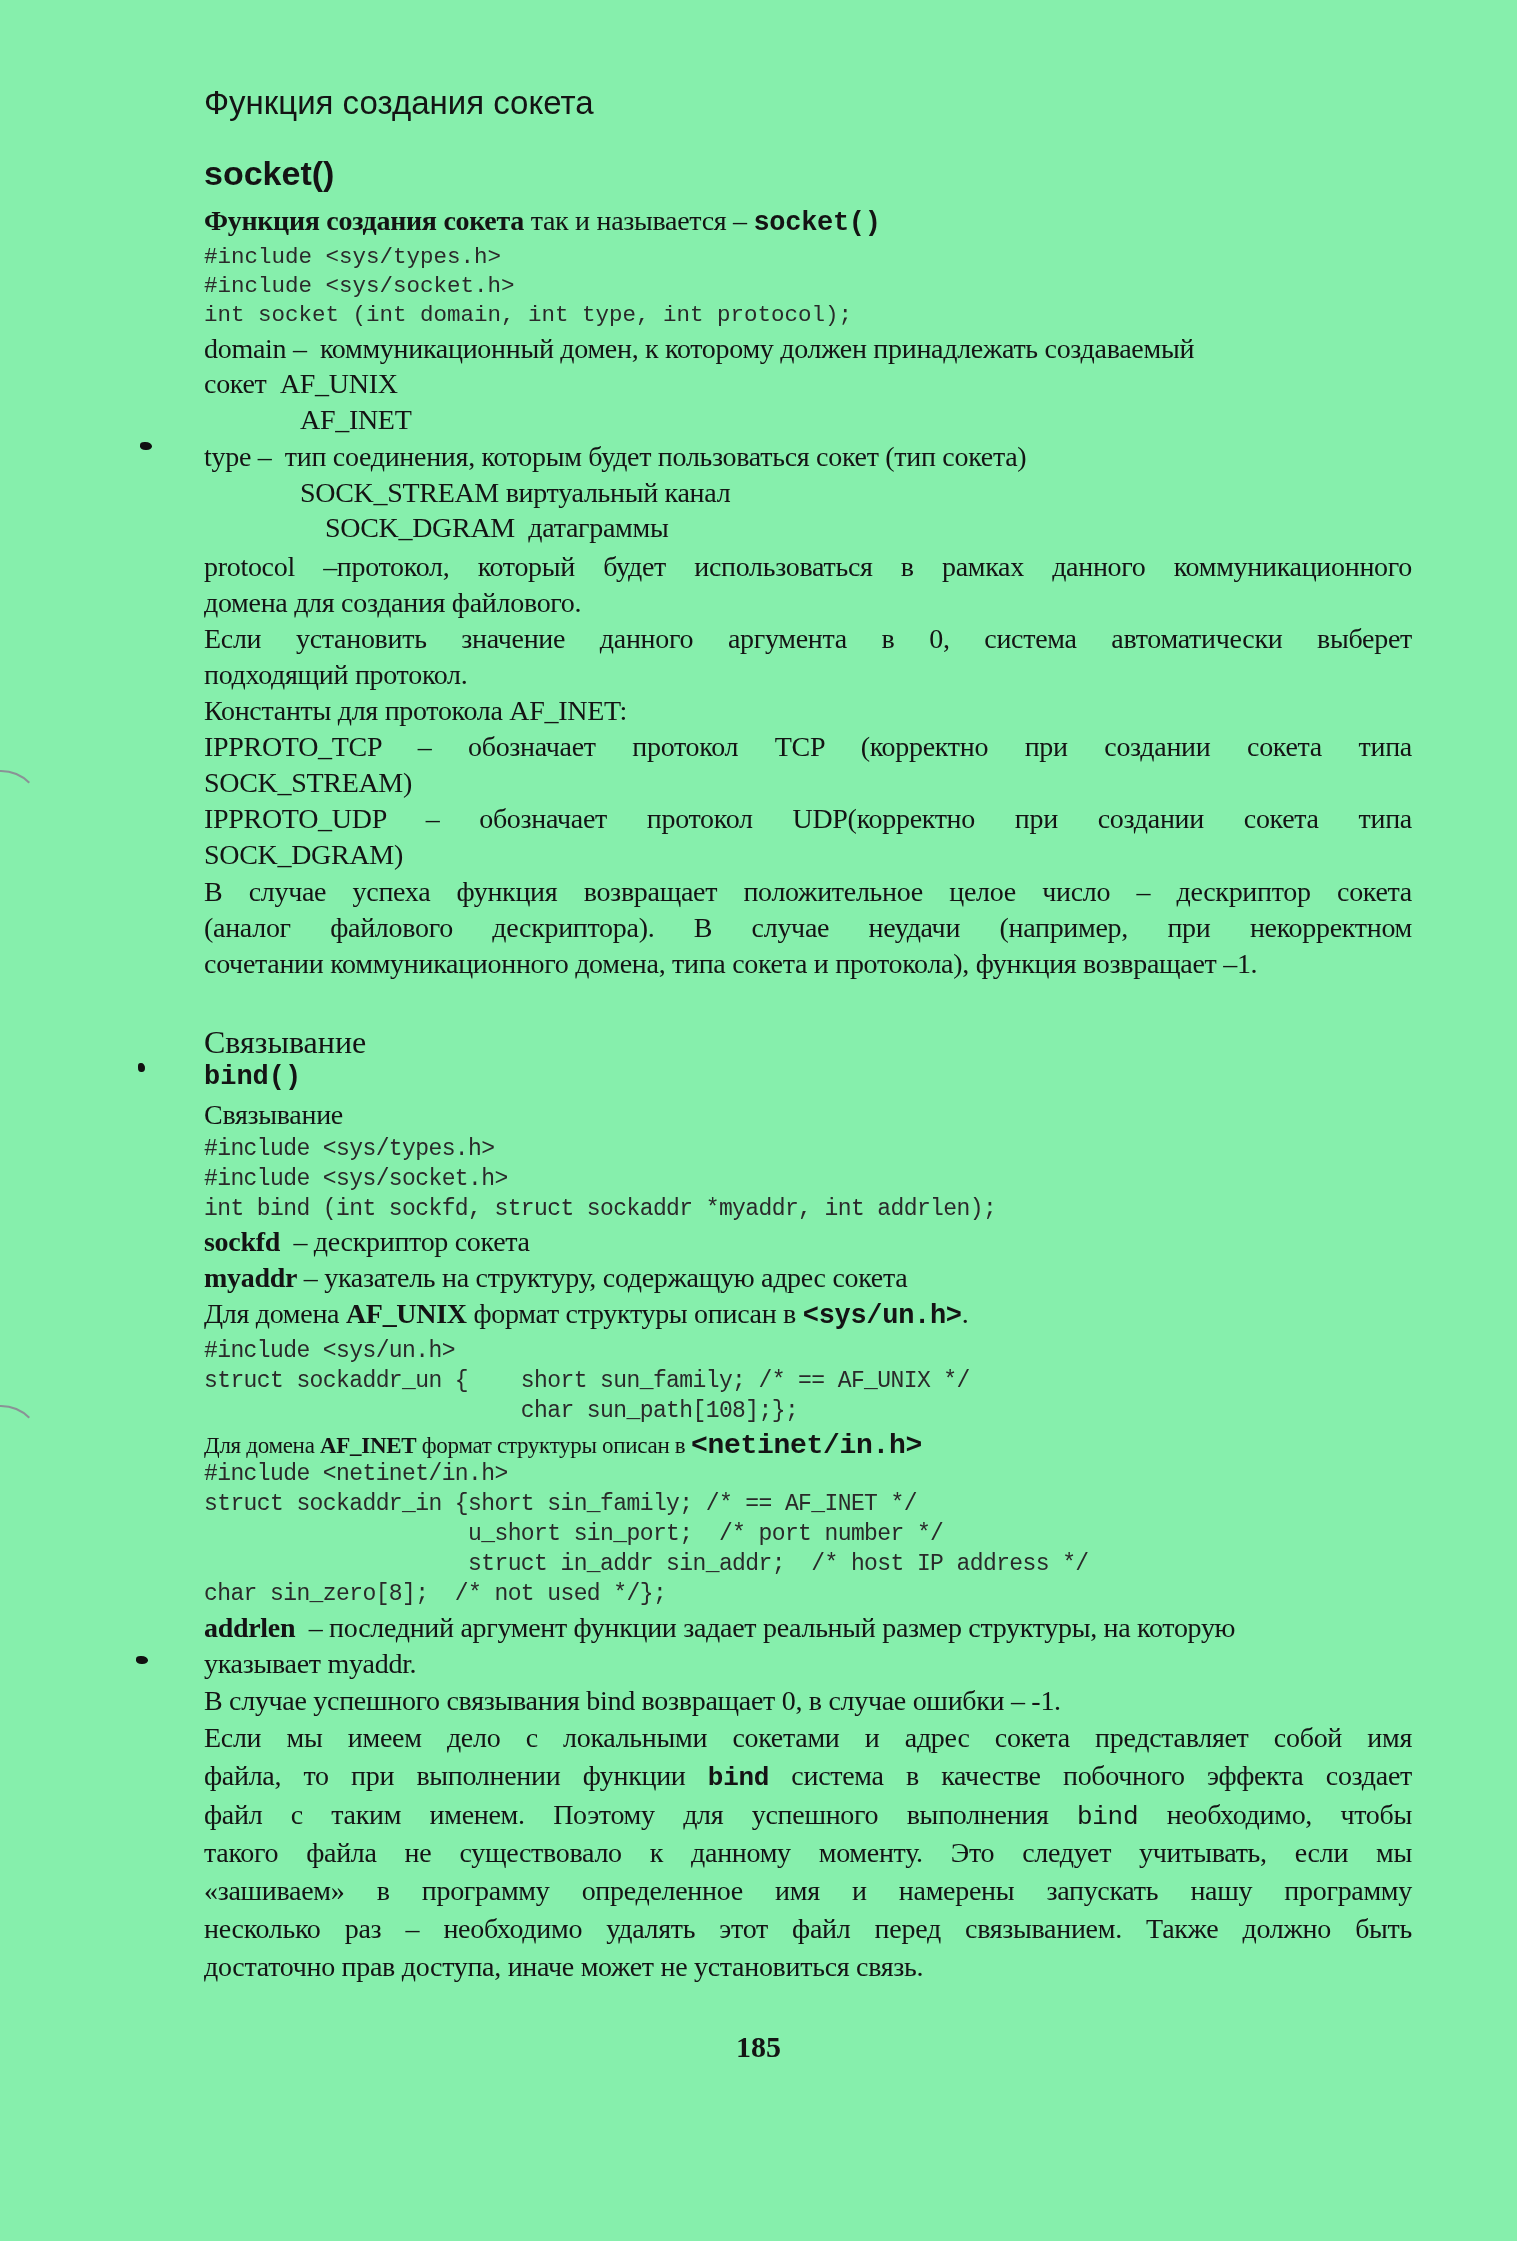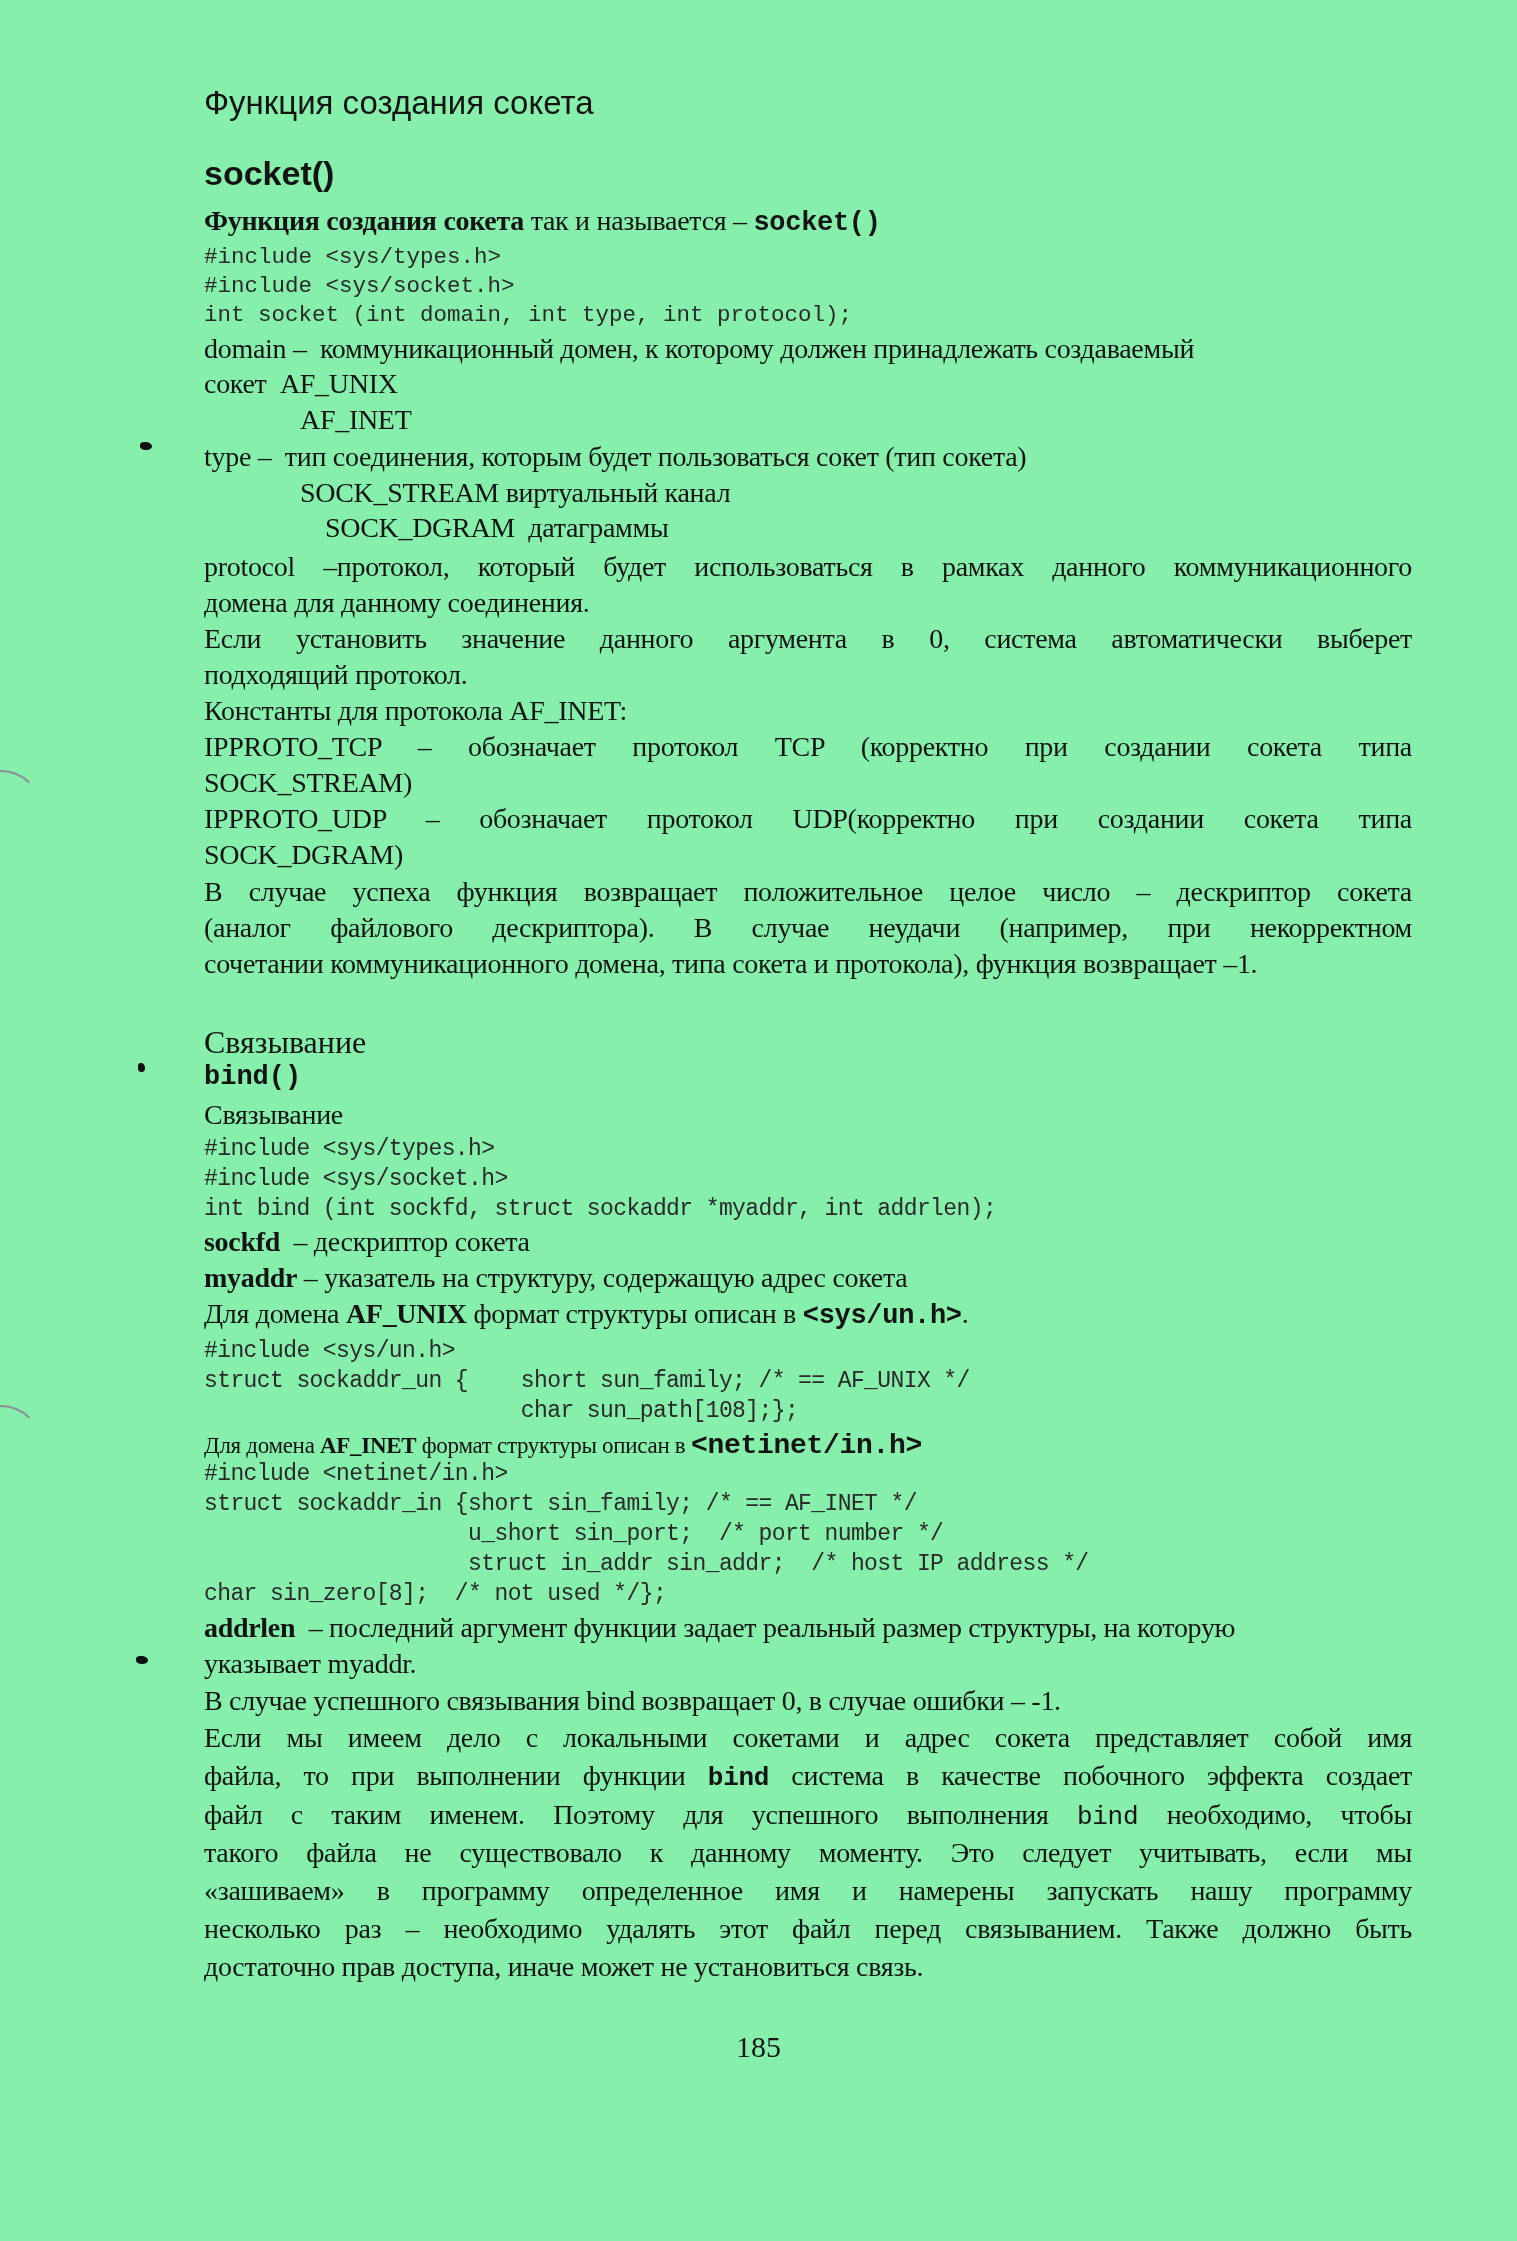--- a/index.html
+++ b/index.html
@@ -13,21 +13,21 @@
   .justify { position: absolute; left: 204px; width: 1208px; text-align: justify; text-align-last: justify; white-space: normal; }
   .b { font-weight: bold; }
   .cb { font-family: "Liberation Mono", monospace; font-weight: bold; }
 
   .h-section { font-family: "Liberation Sans", sans-serif; font-size: 33px; }
   .h-func { font-family: "Liberation Sans", sans-serif; font-size: 34px; font-weight: bold; }
   .h-serif { font-family: "Liberation Serif", serif; font-size: 32px; }
   .small { font-family: "Liberation Serif", serif; font-size: 23px; letter-spacing: -0.3px; }
 
   .pagenum { position: absolute; left: 0; width: 1517px; top: 2030px; text-align: center;
-             font-family: "Liberation Serif", serif; font-size: 30px; }
+             font-family: "Liberation Serif", serif; font-size: 30px; font-weight: bold; }
 
   .hole { position: absolute; width: 78px; height: 78px; border-radius: 50%;
           border: 2px solid transparent; border-top-color: #8a9296; border-left-color: #b5bcbf; }
   .mark { position: absolute; width: 12px; height: 8px; background: #111; border-radius: 40% 60% 50% 50%; }
 </style>
 </head>
 <body>
 
 <div class="page">
 
@@ -48,21 +48,21 @@
 
   <div class="ln serif" style="top:333px;">domain –  коммуникационный домен, к которому должен принадлежать создаваемый</div>
   <div class="ln serif" style="top:368px;"><span>сокет  </span><span>AF_UNIX</span></div>
   <div class="ln serif" style="top:404px; left:300px;">AF_INET</div>
 
   <div class="ln serif" style="top:441px;">type –  тип соединения, которым будет пользоваться сокет (тип сокета)</div>
   <div class="ln serif" style="top:477px; left:300px;"><span>SOCK_STREAM</span><span> виртуальный канал</span></div>
   <div class="ln serif" style="top:512px; left:325px;"><span>SOCK_DGRAM</span><span>  датаграммы</span></div>
 
   <div class="justify serif" style="top:551px;">protocol –протокол, который будет использоваться в рамках данного коммуникационного</div>
-  <div class="ln serif" style="top:587px;">домена для данному соединения.</div>
+  <div class="ln serif" style="top:587px;">домена для создания файлового.</div>
   <div class="justify serif" style="top:623px;">Если установить значение данного аргумента в 0, система автоматически выберет</div>
   <div class="ln serif" style="top:659px;">подходящий протокол.</div>
   <div class="ln serif" style="top:695px;">Константы для протокола AF_INET:</div>
   <div class="justify serif" style="top:731px;">IPPROTO_TCP – обозначает протокол TCP (корректно при создании сокета типа</div>
   <div class="ln serif" style="top:767px;">SOCK_STREAM)</div>
   <div class="justify serif" style="top:803px;">IPPROTO_UDP – обозначает протокол UDP(корректно при создании сокета типа</div>
   <div class="ln serif" style="top:839px;">SOCK_DGRAM)</div>
   <div class="justify serif" style="top:876px;">В случае успеха функция возвращает положительное целое число – дескриптор сокета</div>
   <div class="justify serif" style="top:912px;">(аналог файлового дескриптора). В случае неудачи (например, при некорректном</div>
   <div class="ln serif" style="top:948px;">сочетании коммуникационного домена, типа сокета и протокола), функция возвращает –1.</div>

